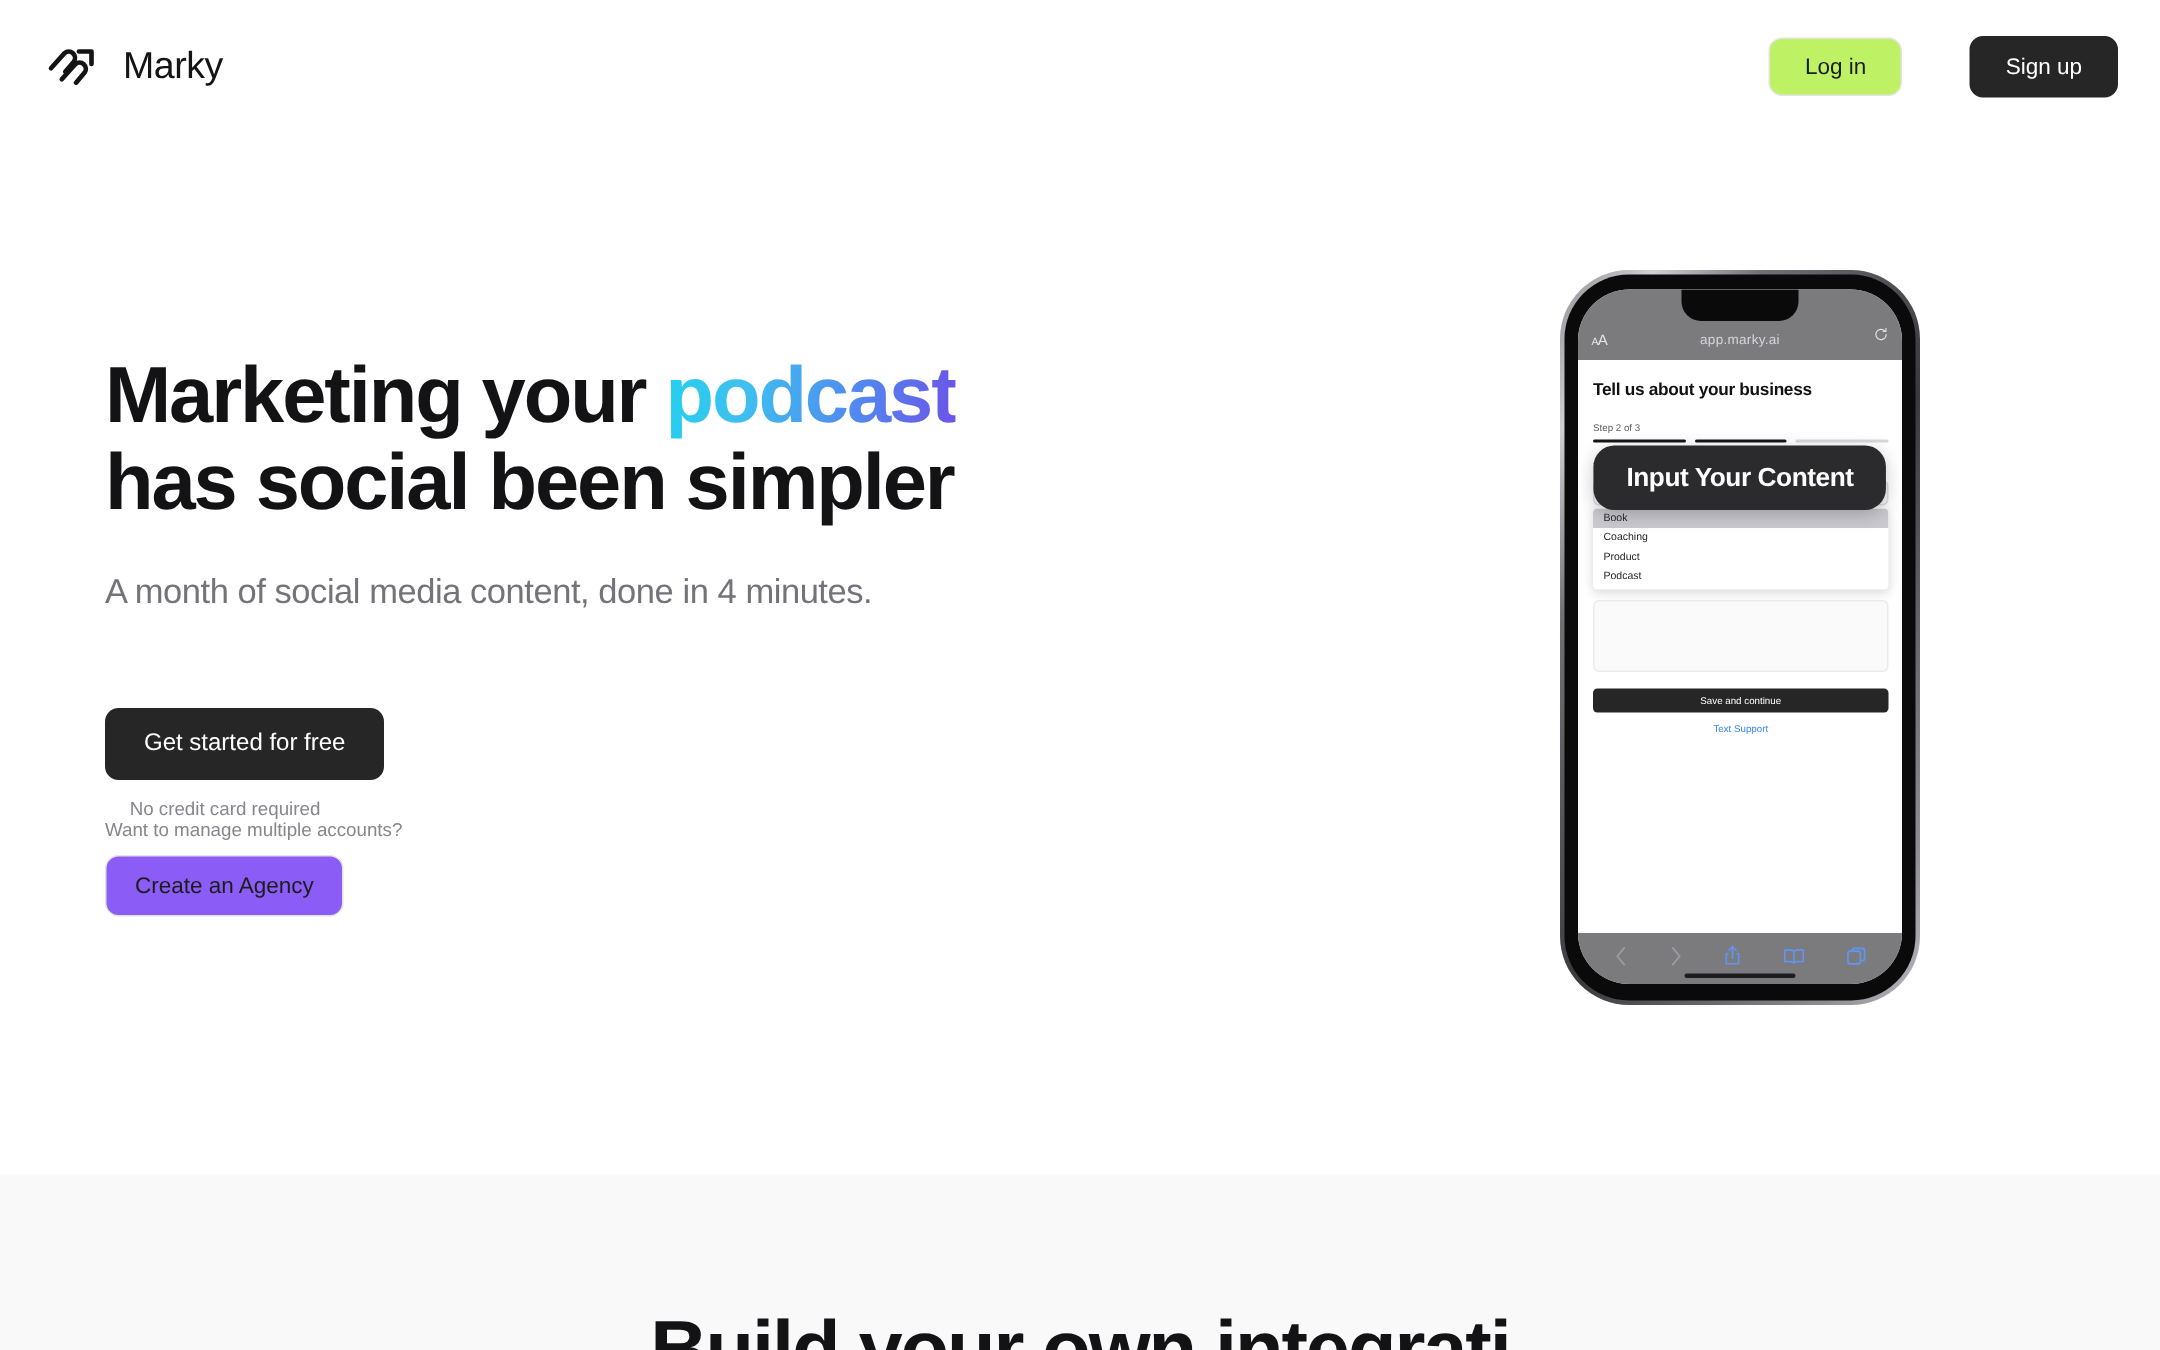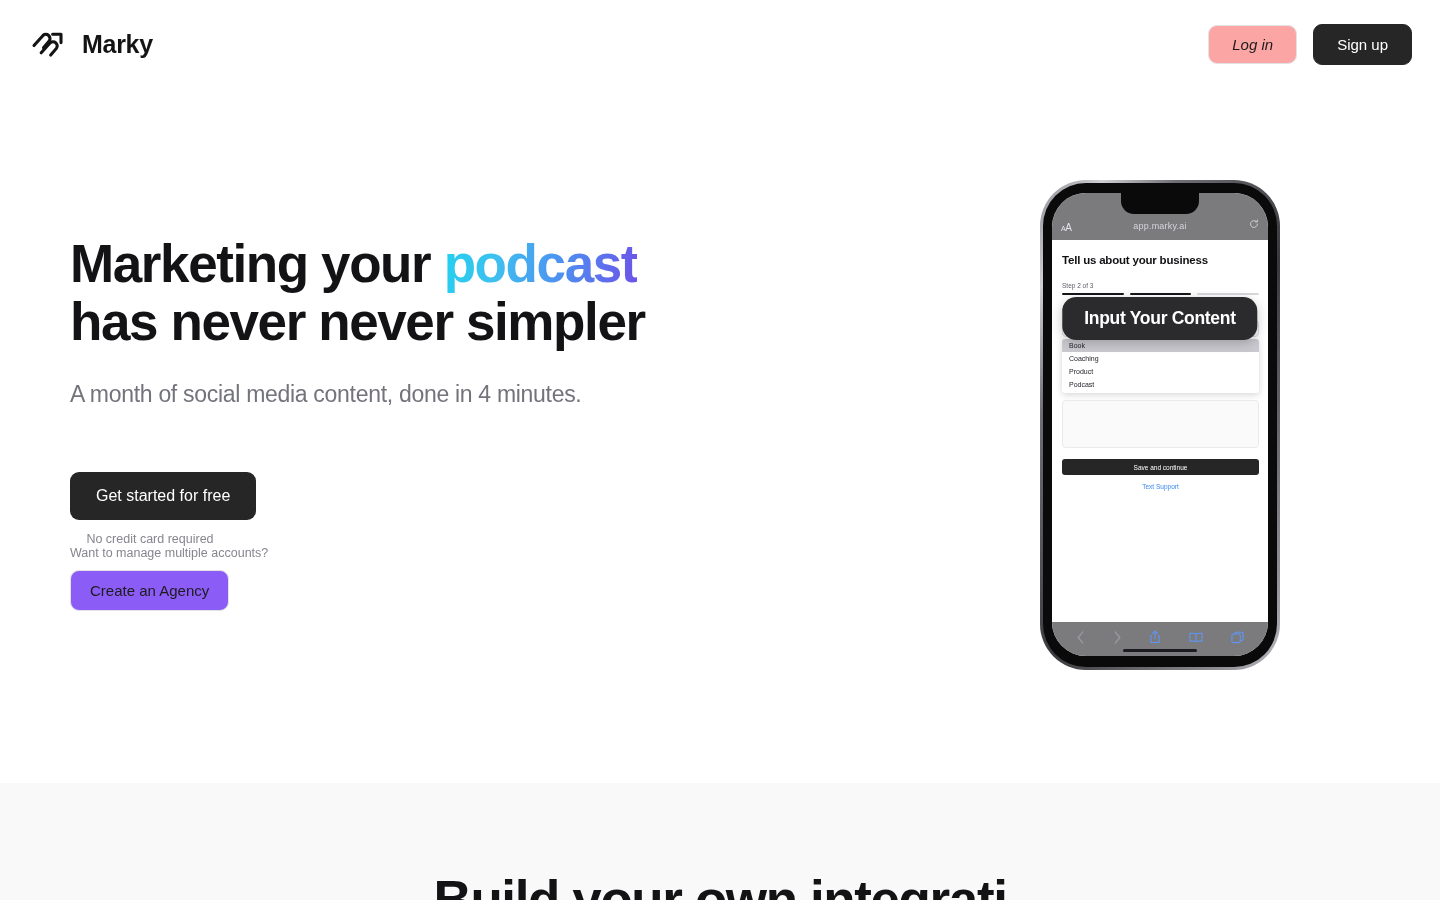--- a/index.html
+++ b/index.html
@@ -25,48 +25,48 @@
   }
   .brand {
     display: flex;
     align-items: center;
     gap: 14px;
     cursor: pointer;
   }
   .brand-mark { width: 40px; height: 40px; display: block; }
   .brand-name {
     font-size: 25px;
-    font-weight: bold;
+    font-weight: normal;
     color: #141414;
     letter-spacing: -0.3px;
   }
   .header-spacer { flex: 1; }
   .header-actions { display: flex; align-items: center; gap: 16px; }
   .btn-login {
     font-size: 15px;
     color: #1c1c1c;
-    background: #fca5a5;
+    background: #bef264;
     border: 1px solid #e3e3e6;
     border-radius: 9px;
     padding: 11px 23px;
     cursor: pointer;
     font-family: "Liberation Sans", sans-serif;
     line-height: 1;
-    font-style: italic;
   }
   .btn-signup {
     font-size: 15px;
     color: #ffffff;
     background: #262626;
     border: 1px solid #262626;
     border-radius: 9px;
     padding: 12px 23px;
     cursor: pointer;
     font-family: "Liberation Sans", sans-serif;
     line-height: 1;
+    margin-left: 29px;
   }
 
   
   .hero {
     position: absolute;
     top: 88px; left: 0;
     width: 1440px;
     height: 695px;
     background: #ffffff;
   }
@@ -364,21 +364,21 @@
     <button class="btn-login">Log in</button>
     <button class="btn-signup">Sign up</button>
   </div>
 </div>
 
 <div class="hero">
 
   <div class="hero-copy">
     <h1 class="headline">
       <span>Marketing your </span><span class="accent">podcast</span><br>
-      <span>has never never simpler</span>
+      <span>has social been simpler</span>
     </h1>
     <p class="subhead">A month of social media content, done in 4 minutes.</p>
 
     <div class="cta-block">
       <button class="btn-primary">Get started for free</button>
       <div class="cta-note">No credit card required</div>
     </div>
 
     <div class="agency-block">
       <div class="agency-question">Want to manage multiple accounts?</div>

